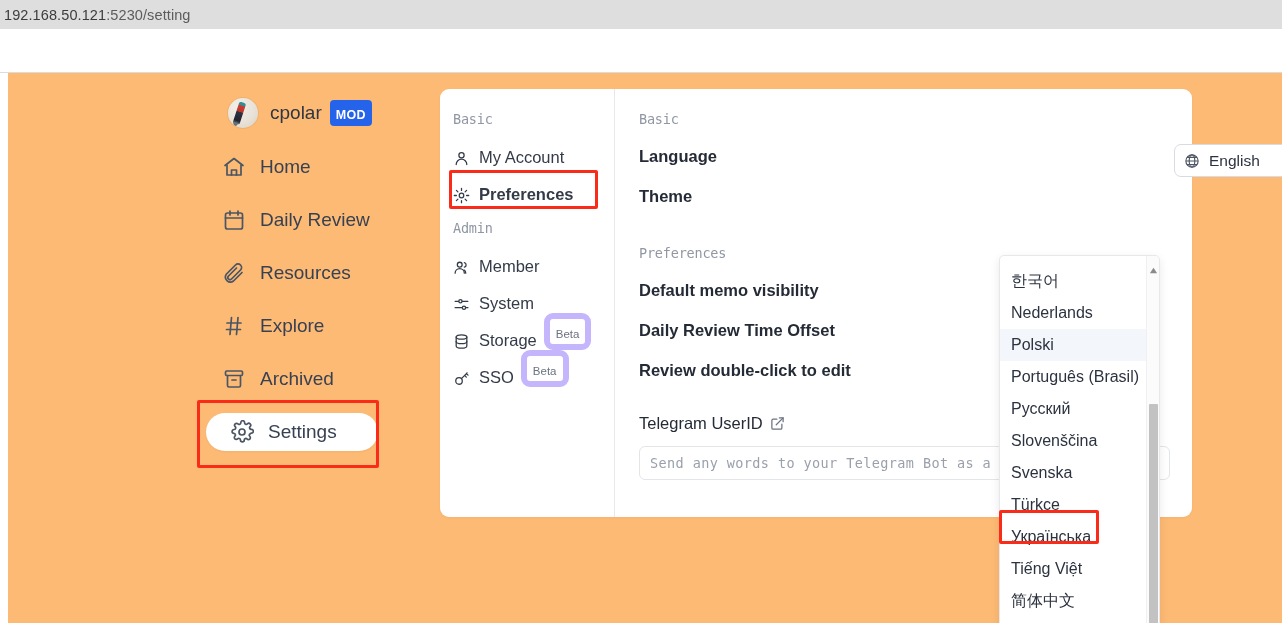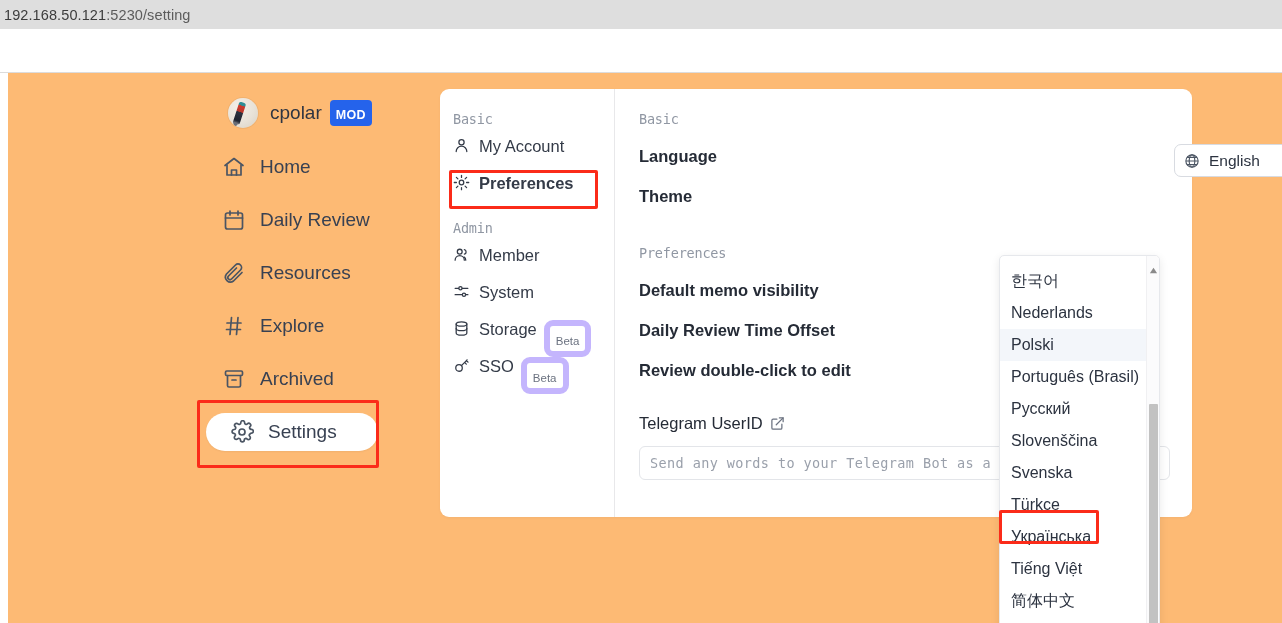--- a/index.html
+++ b/index.html
@@ -83,21 +83,21 @@
     display: flex;
   }
   .card-nav { width: 175px; border-right: 1px solid #e8e8ea; padding: 22px 0 0 0; }
   .sec-label {
     font-family: "DejaVu Sans Mono", monospace;
     font-size: 13.5px; color: #9097a3; padding-left: 13px; margin-bottom: 10px;
     letter-spacing: -.2px;
   }
   .sec-label.second { margin-top: 16px; }
   .snav {
-    display: flex; align-items: flex-start; height: 30px; padding-left: 13px; margin-bottom: 7px;
+    display: flex; align-items: flex-end; height: 30px; padding-left: 13px; margin-bottom: 7px;
   }
   .snav .ico { width: 17px; height: 17px; flex: none; display: block; }
   .snav .lbl { font-size: 16.5px; color: #343b48; margin-left: 9px; white-space: nowrap; }
   .snav.active .lbl { font-weight: bold; }
   .beta {
     margin-left: 7px; font-size: 11.5px; color: #6b7280;
     border: 6px solid #c4b5fd; border-radius: 9px; padding: 9px 6px 2px; line-height: 1.2;
   }
 
   .card-main { flex: 1; padding: 22px 22px 0 24px; position: relative; }

